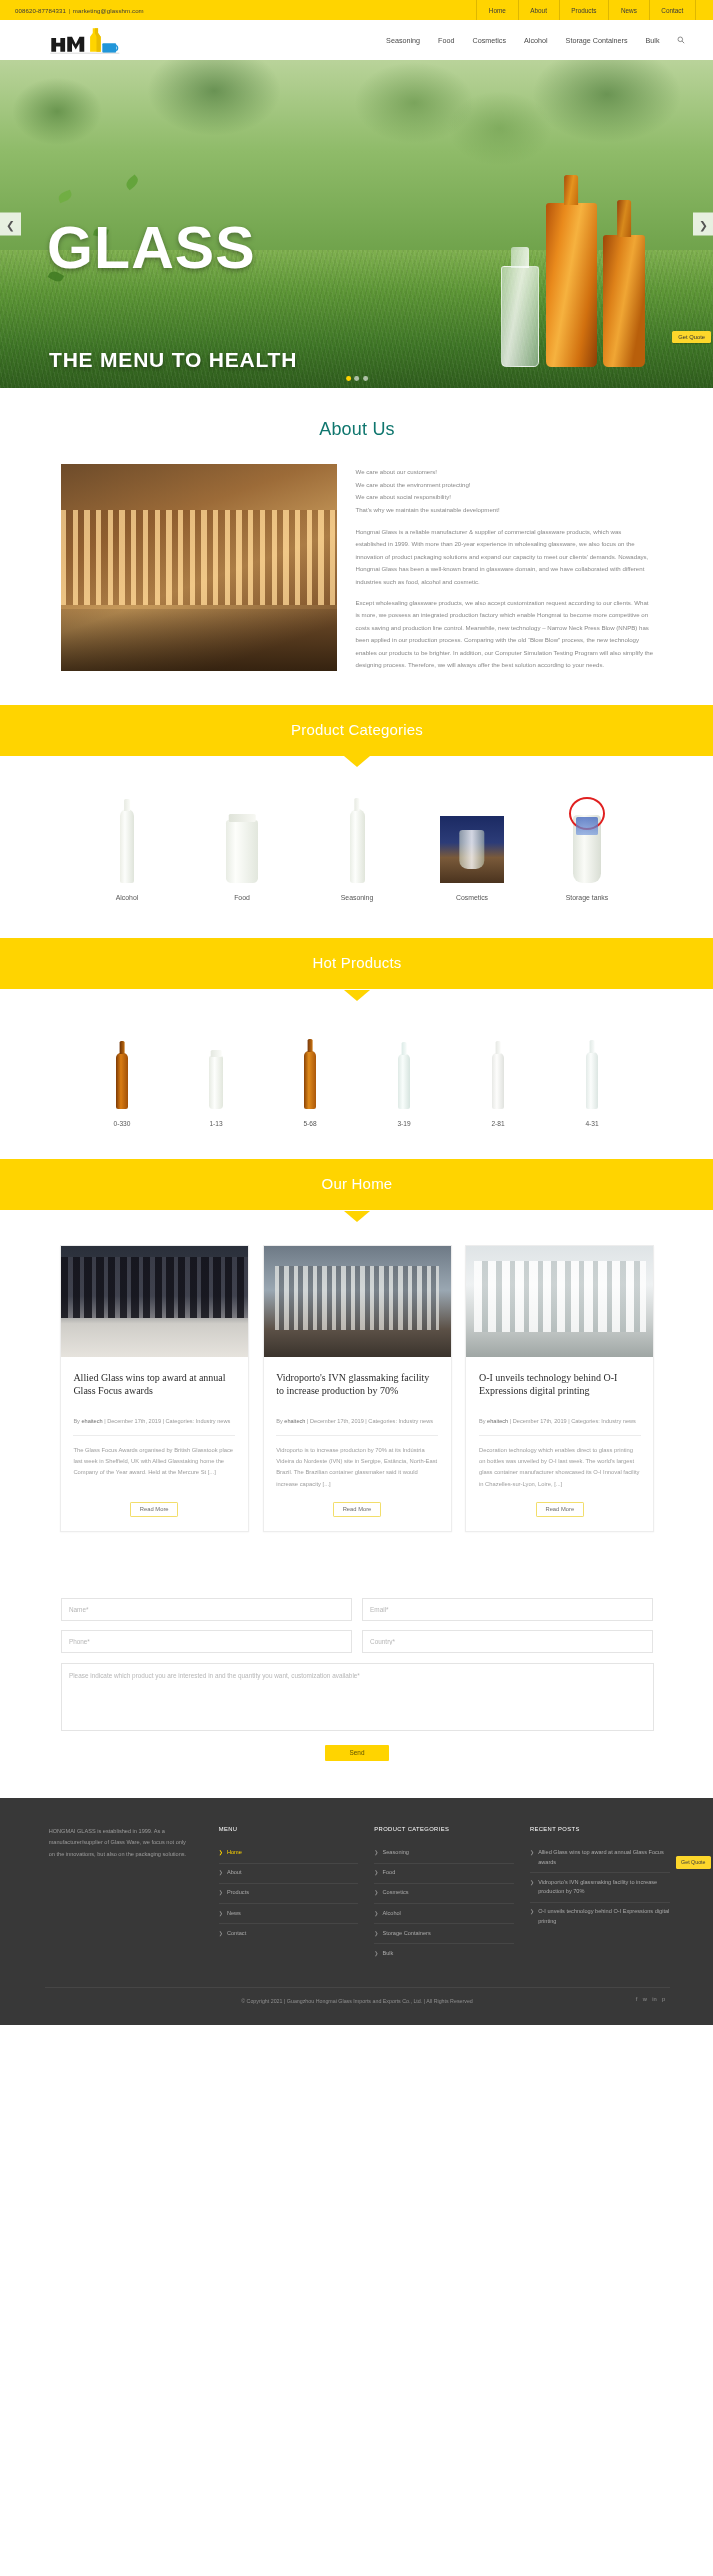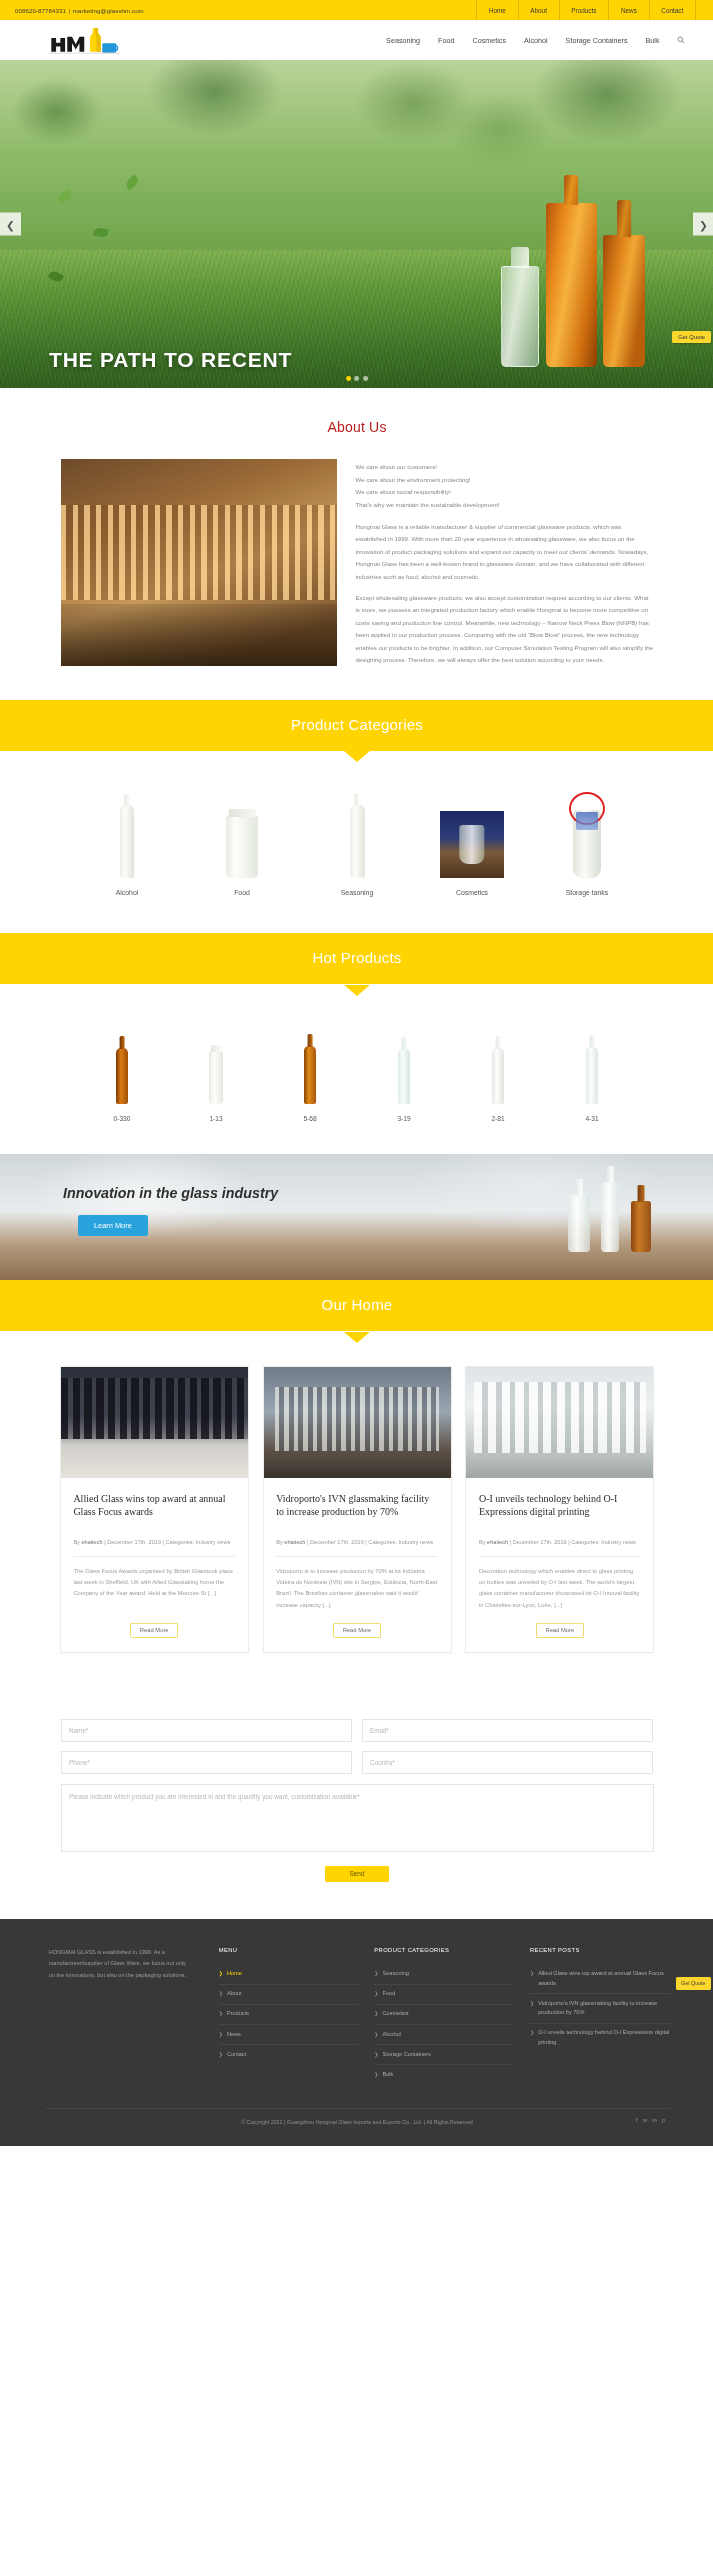--- a/index.html
+++ b/index.html
@@ -132,21 +132,21 @@
   .quote-tab {
     position: absolute; right: 3.2px; top: 271px;
     background: #fdd72b; color: #333; font-size: 5.8px;
     padding: 3.2px 5.8px; border-radius: 1.6px;
     box-shadow: 0 0.5px 1.6px rgba(0,0,0,.2); cursor: pointer;
   }
   .hero-dots { position:absolute; bottom:7.4px; left:50%; transform:translateX(-50%); display:flex; gap:3.7px;}
   .hero-dots i { width:4.8px; height:4.8px; border-radius:50%; background:rgba(255,255,255,.6); display:block;}
   .hero-dots i.on { background:#ffd400; }
   .h2 {
-    text-align: center; font-size: 14px; color: #b91c1c;
+    text-align: center; font-size: 18px; color: #0f766e;
     font-weight: 400; letter-spacing: 0.2px;
   }
   .container { width: 593px; margin: 0 auto; }
 
   
   .about { padding: 31px 0 24.4px; }
   .about-inner { display: flex; gap: 19px; margin-top: 24.4px; }
   .about-img {
     width: 276px; height: 207px; flex: 0 0 auto;
     background: linear-gradient(160deg,#6d4b2a,#9c6b38 30%,#c79a5b 55%,#7a542e 85%);
@@ -397,21 +397,22 @@
           <span class="neck"></span>
         </div>
       <div class="btl amber">
           <span class="neck"></span>
         </div>
       <div class="btl amber2">
           <span class="neck"></span>
         </div>
     </div>
 
-    <div class="hero-sub">THE PATH TO RECENT</div>
+    <h1 class="hero-title">GLASS</h1>
+    <div class="hero-sub">THE MENU TO HEALTH</div>
 
     <div class="hero-arrow left">❮</div>
     <div class="hero-arrow right">❯</div>
 
     <div class="quote-tab">Get Quote</div>
 
     <div class="hero-dots">
       <i class="on"></i>
       <i></i>
       <i></i>
@@ -514,29 +515,20 @@
       </div>
       <div class="hot-item">
         <div class="hot-thumb">
             <div class="hb f"></div>
           </div>
         <div class="hot-label">4-31</div>
       </div>
     </div>
   </section>
 
-  <section class="promo">
-    <div class="promo-title">Innovation in the glass industry</div>
-    <button class="promo-btn">Learn More</button>
-    <div class="promo-bottles">
-      <div class="pb c1"></div>
-      <div class="pb c2"></div>
-      <div class="pb c3"></div>
-    </div>
-  </section>
 
   <div class="band">
     <h2>Our Home</h2>
   </div>
 
   <section class="news-wrap">
     <div class="news-grid">
 
       <article class="news-card">
         <div class="news-img i1"></div>

